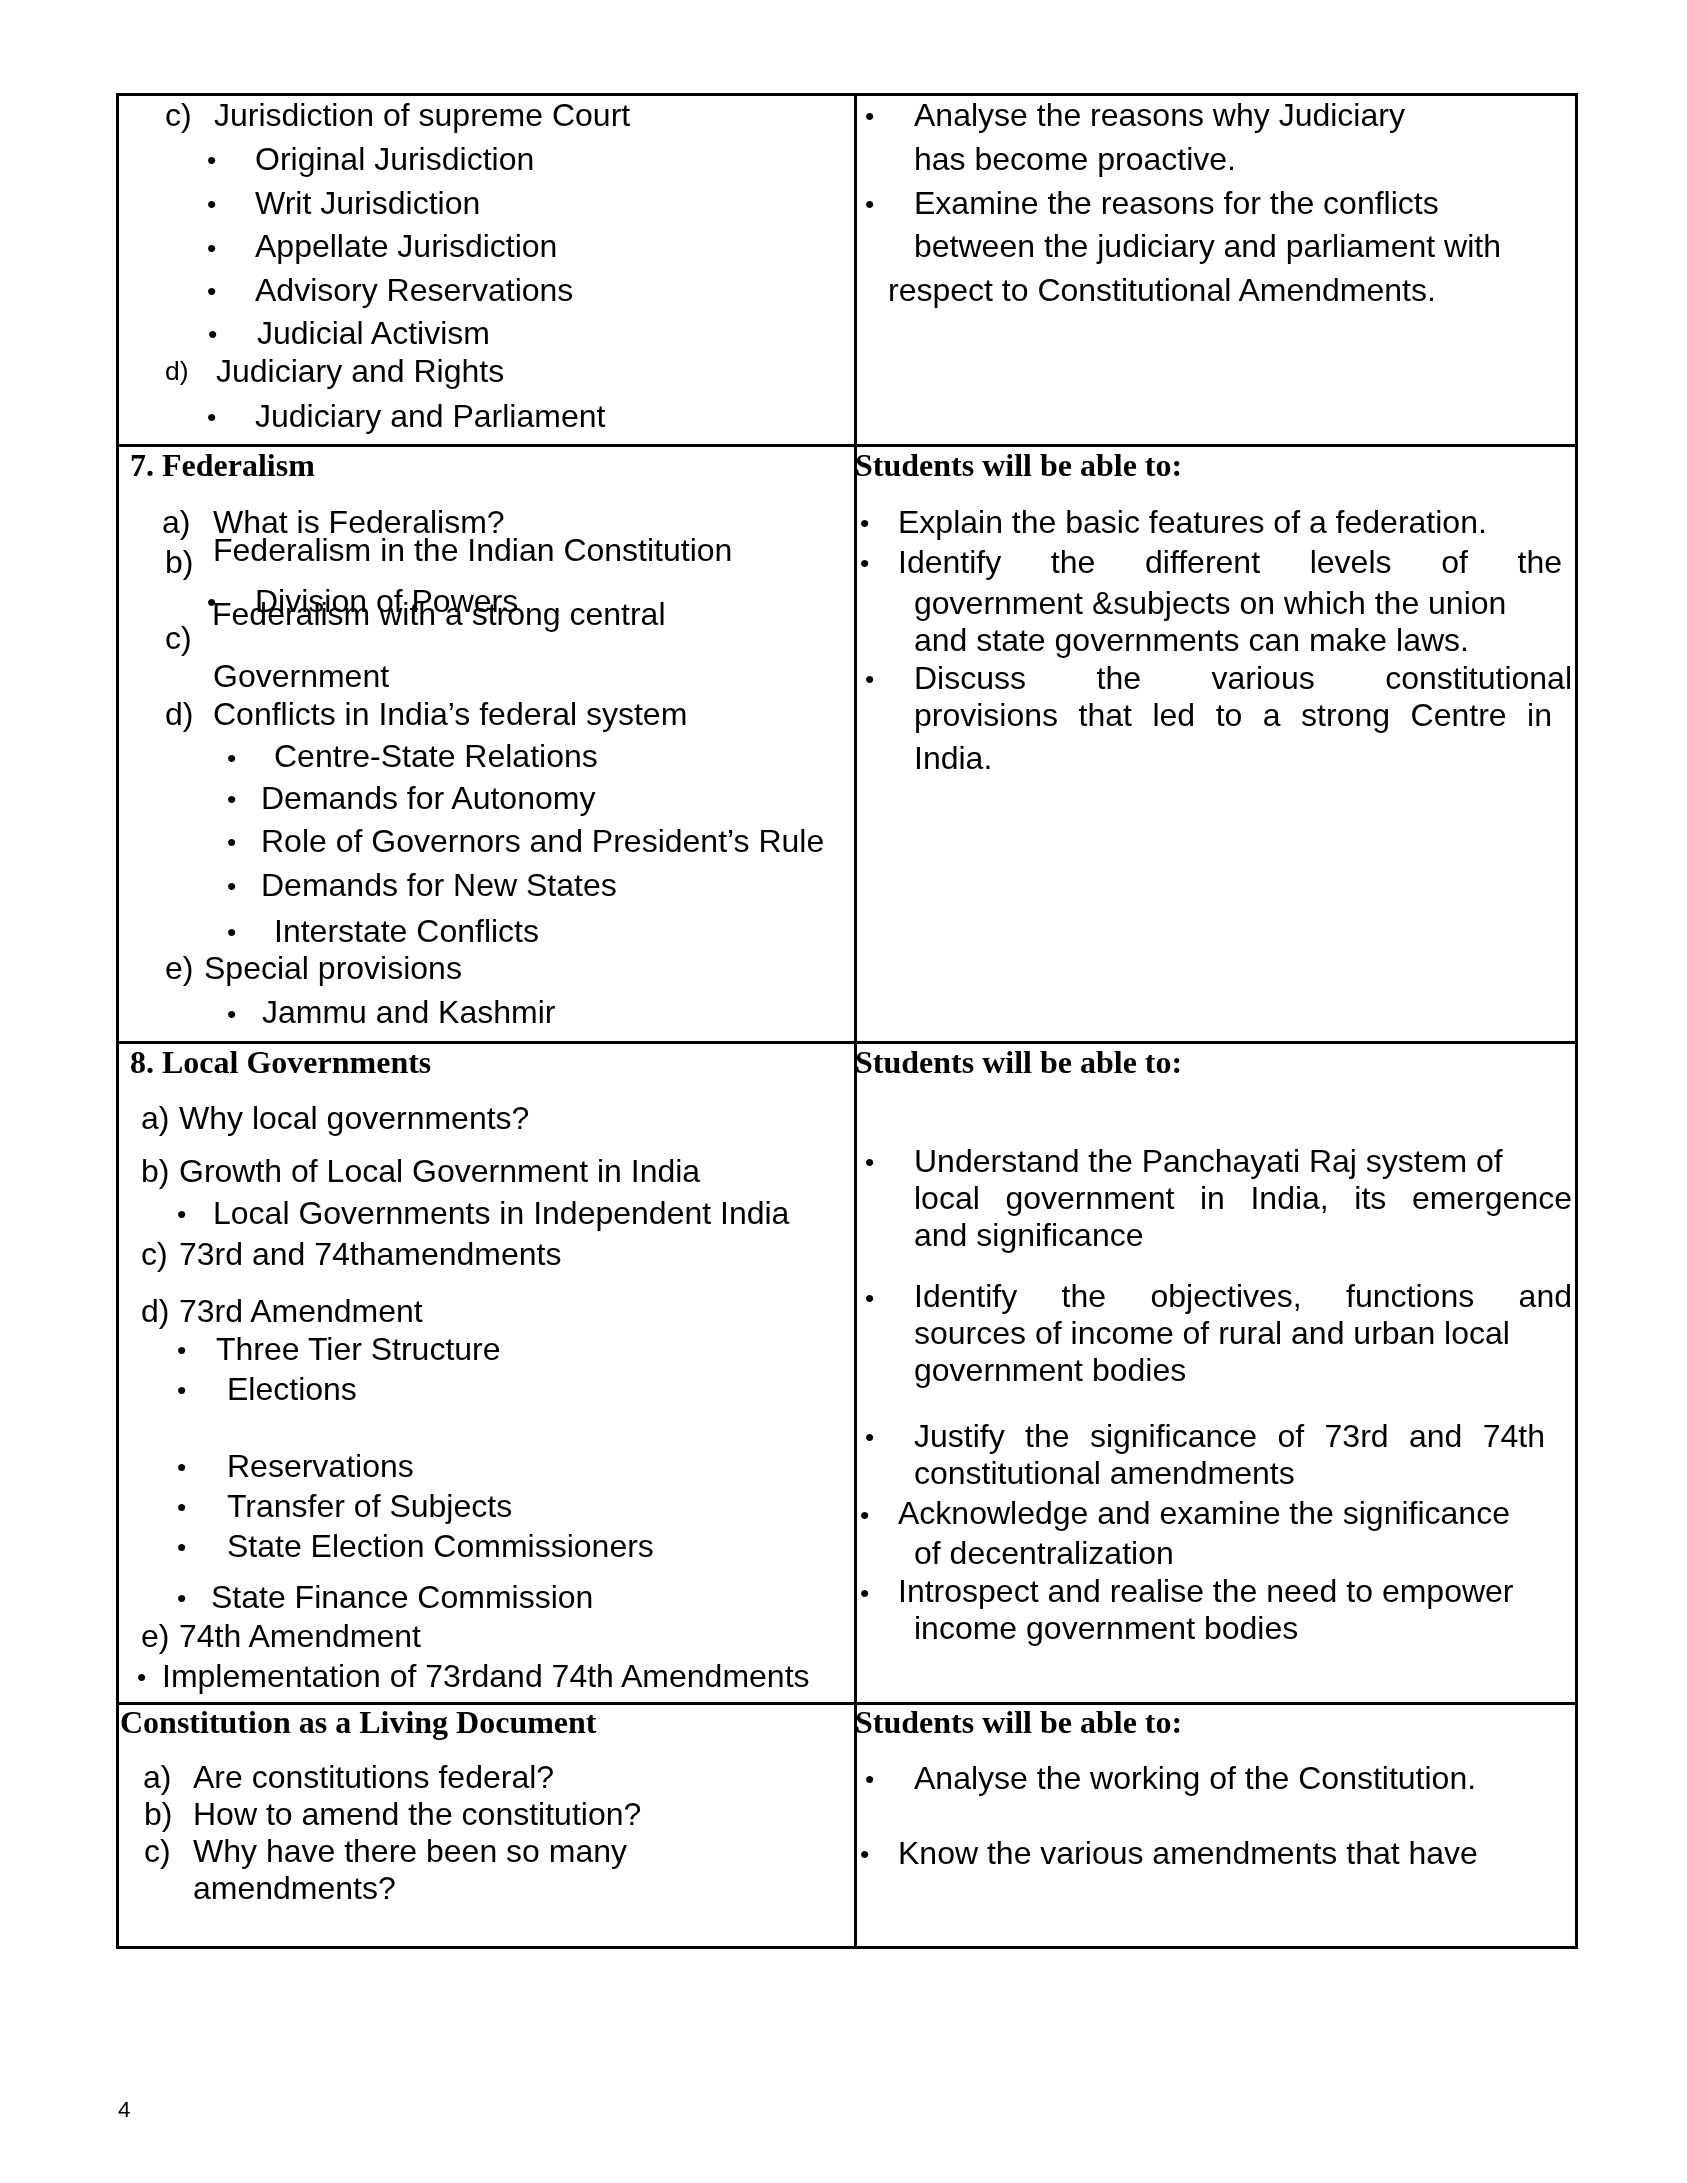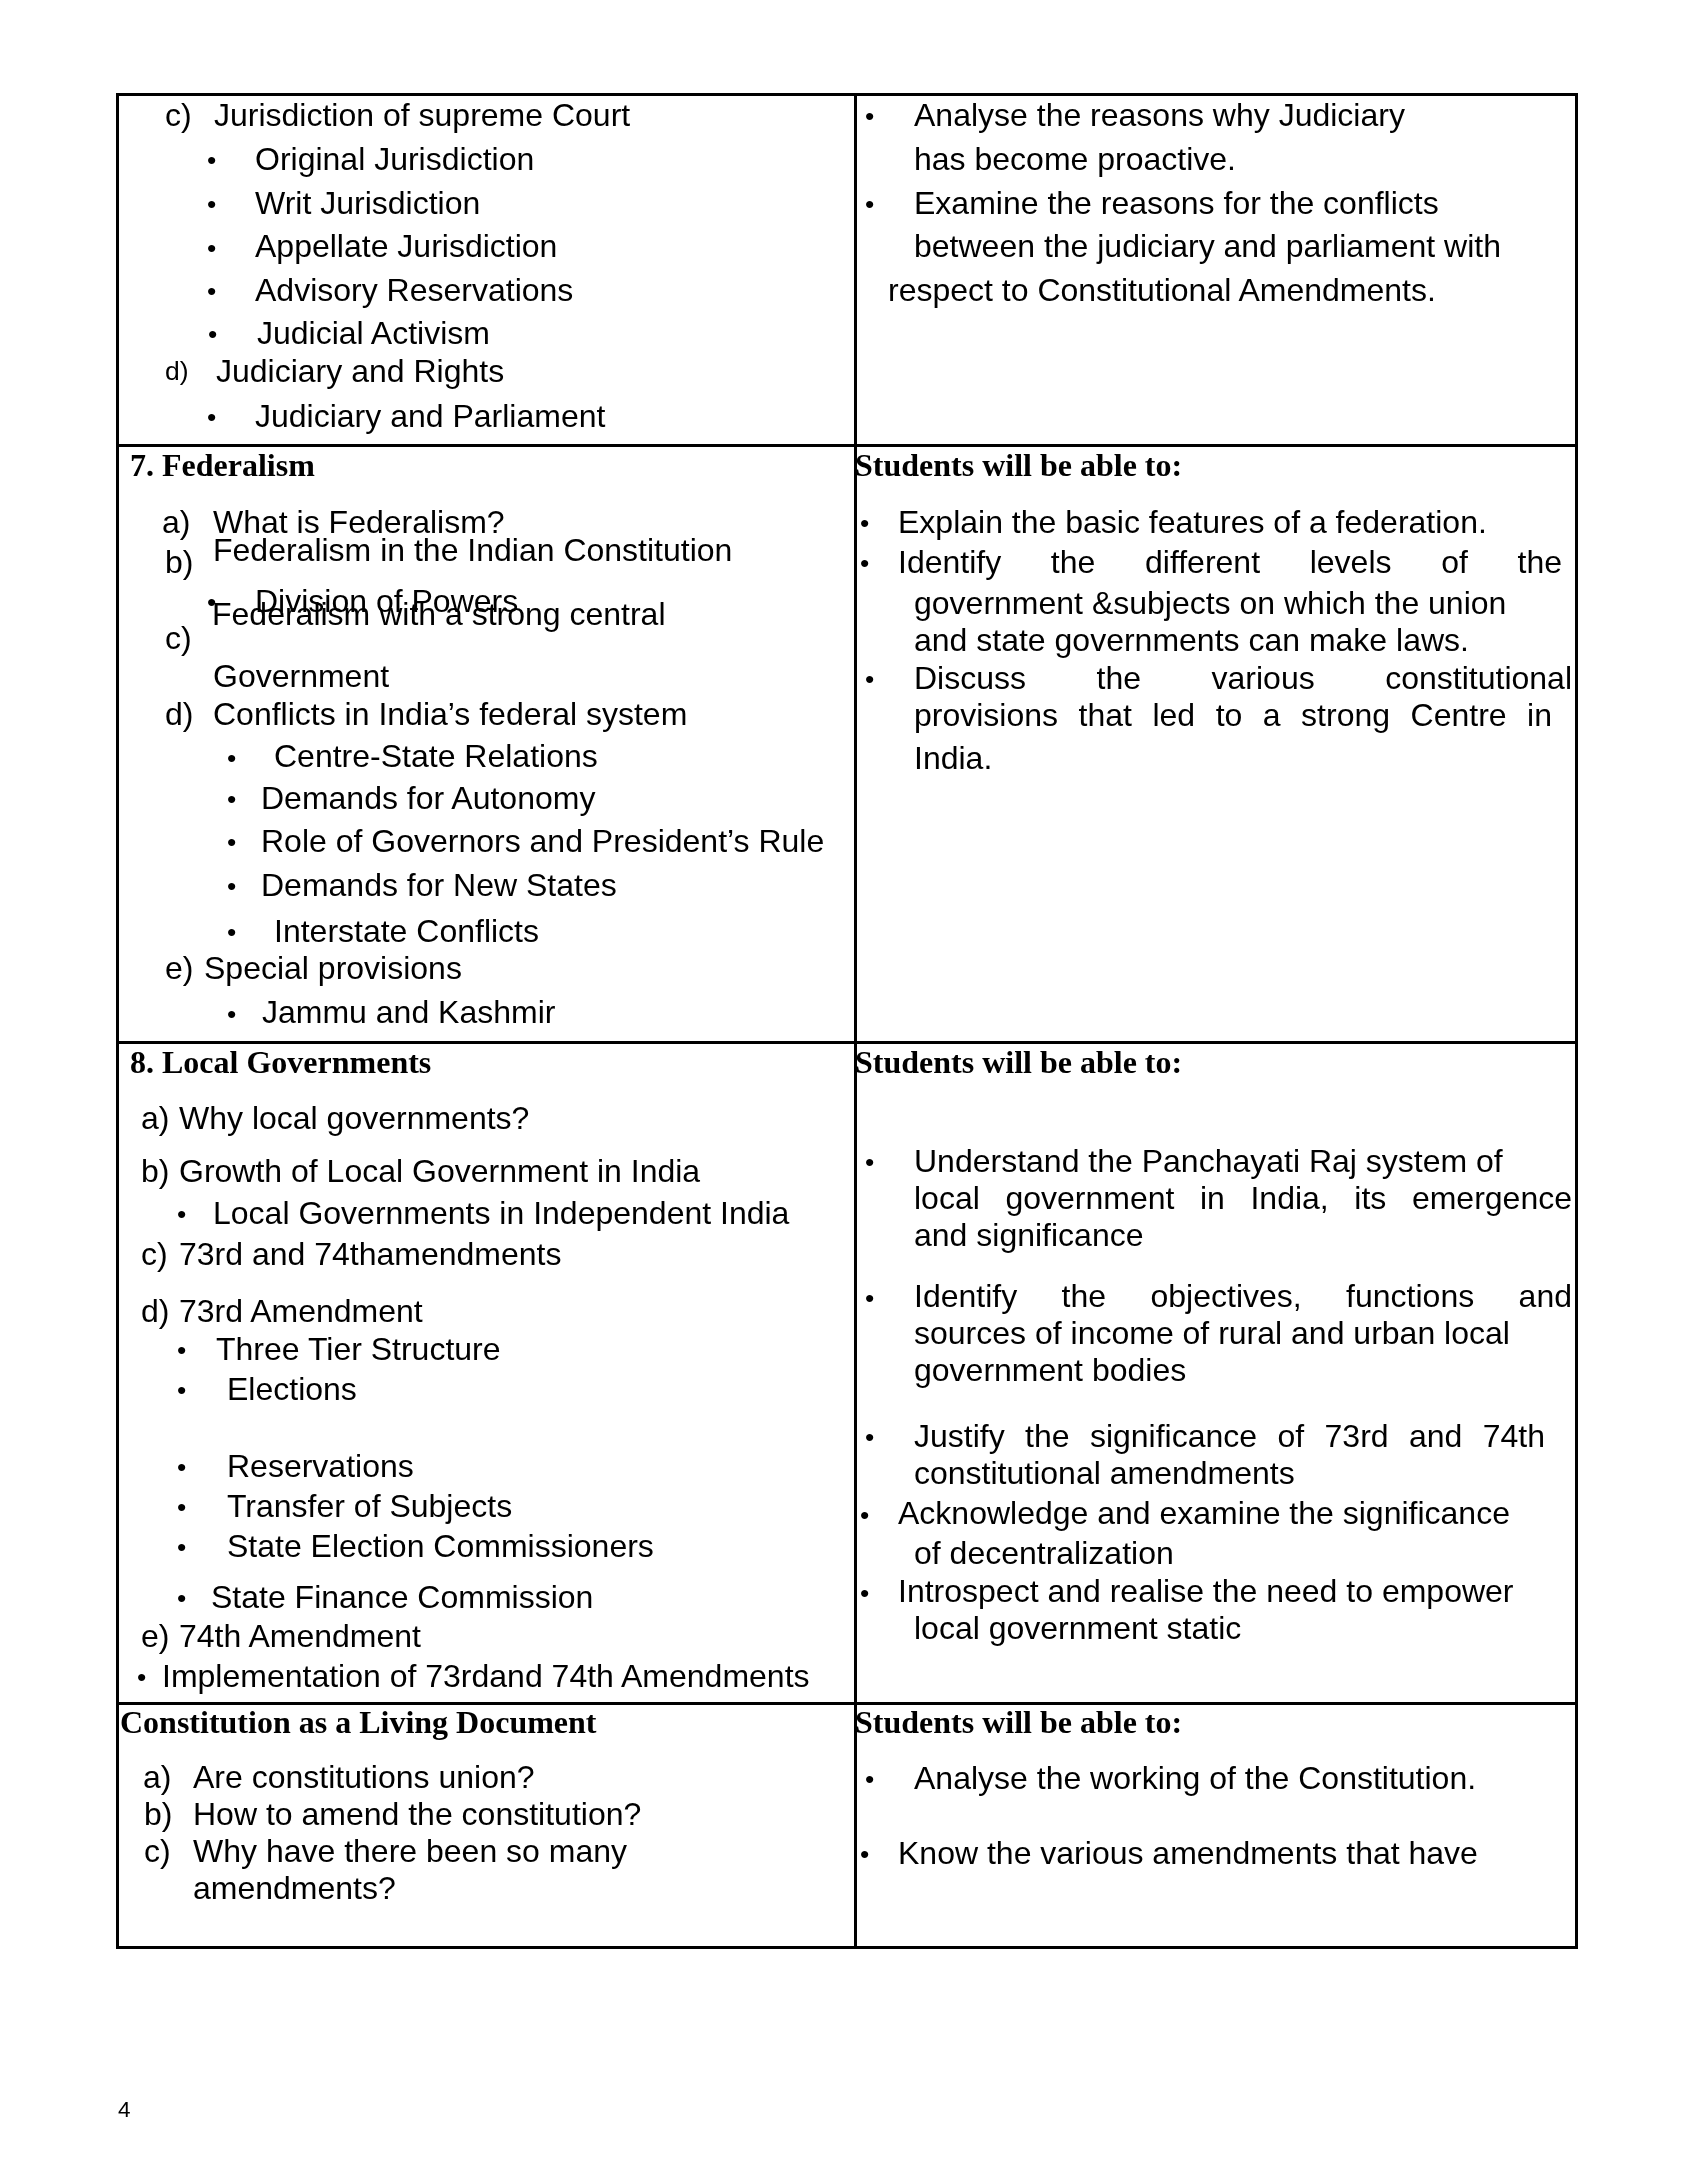--- a/index.html
+++ b/index.html
@@ -137,27 +137,27 @@
   <span class="t" style="left:914px;top:1315px">sources of income of rural and urban local</span>
   <span class="t" style="left:914px;top:1352px">government bodies</span>
   <span class="bul" style="left:865px;top:1419px">•</span>
   <span class="t just" style="left:914px;top:1418px;width:631px">Justify the significance of 73rd and 74th</span>
   <span class="t" style="left:914px;top:1455px">constitutional amendments</span>
   <span class="bul" style="left:860px;top:1497px">•</span>
   <span class="t" style="left:898px;top:1495px">Acknowledge and examine the significance</span>
   <span class="t" style="left:914px;top:1535px">of decentralization</span>
   <span class="bul" style="left:860px;top:1575px">•</span>
   <span class="t" style="left:898px;top:1573px">Introspect and realise the need to empower</span>
-  <span class="t" style="left:914px;top:1610px">local government static</span>
+  <span class="t" style="left:914px;top:1610px">income government bodies</span>
 </div>
 
 <div>
   <span class="t b" style="left:120px;top:1704px">Constitution as a Living Document</span>
   <span class="t" style="left:143px;top:1759px">a)</span>
-  <span class="t" style="left:193px;top:1759px">Are constitutions union?</span>
+  <span class="t" style="left:193px;top:1759px">Are constitutions federal?</span>
   <span class="t" style="left:144px;top:1796px">b)</span>
   <span class="t" style="left:193px;top:1796px">How to amend the constitution?</span>
   <span class="t" style="left:144px;top:1833px">c)</span>
   <span class="t" style="left:193px;top:1833px">Why have there been so many</span>
   <span class="t" style="left:193px;top:1870px">amendments?</span>
 </div>
 
 <div>
   <span class="t b" style="left:855px;top:1704px">Students will be able to:</span>
   <span class="bul" style="left:865px;top:1761px">•</span>

